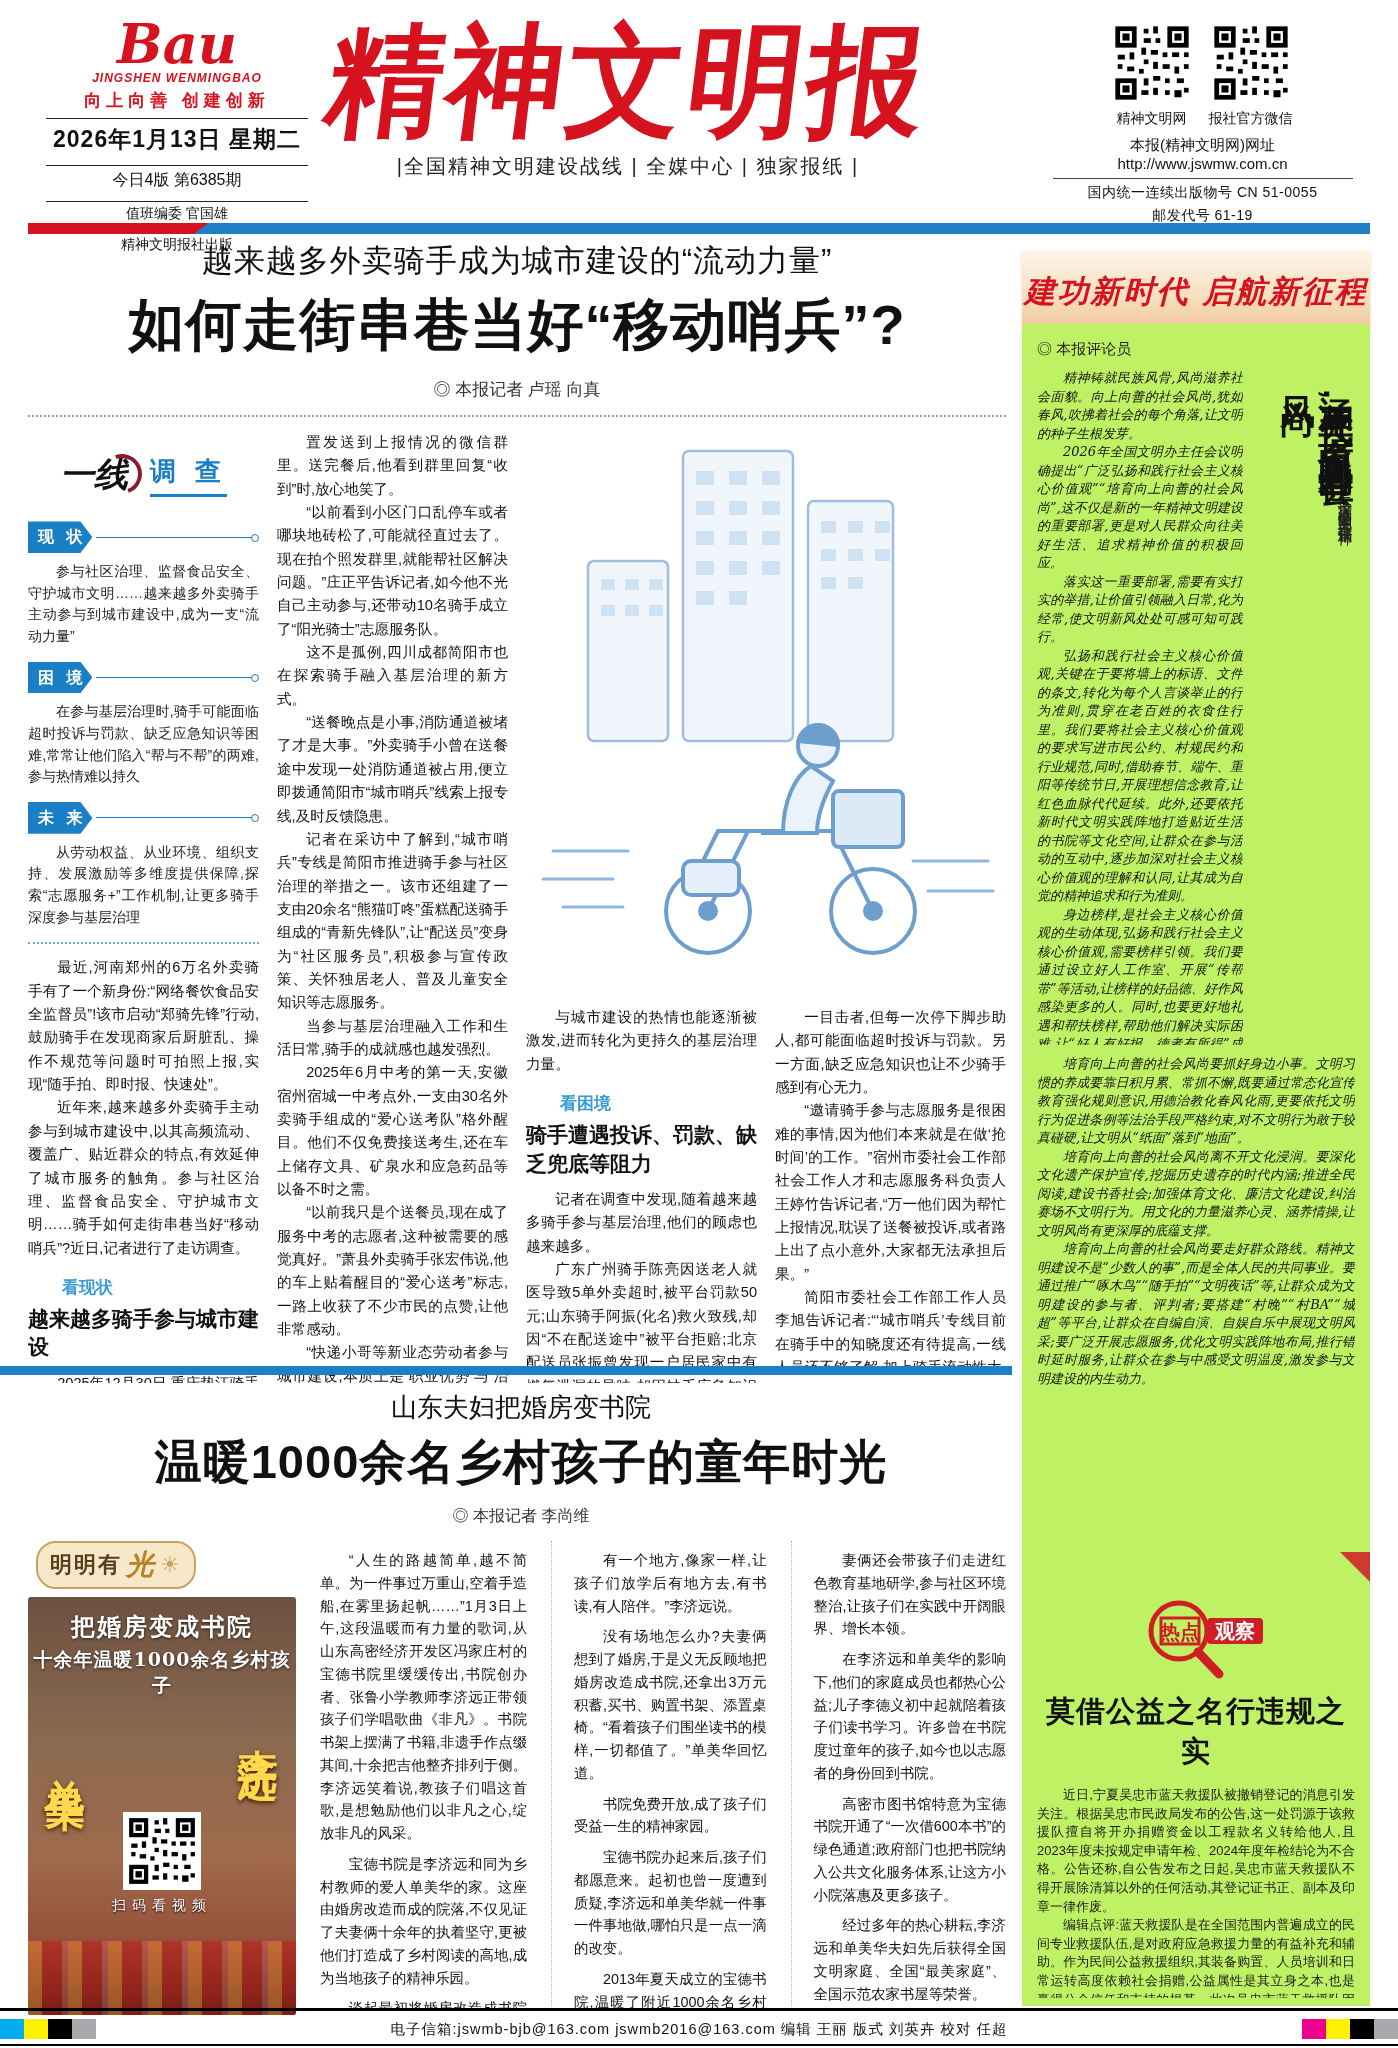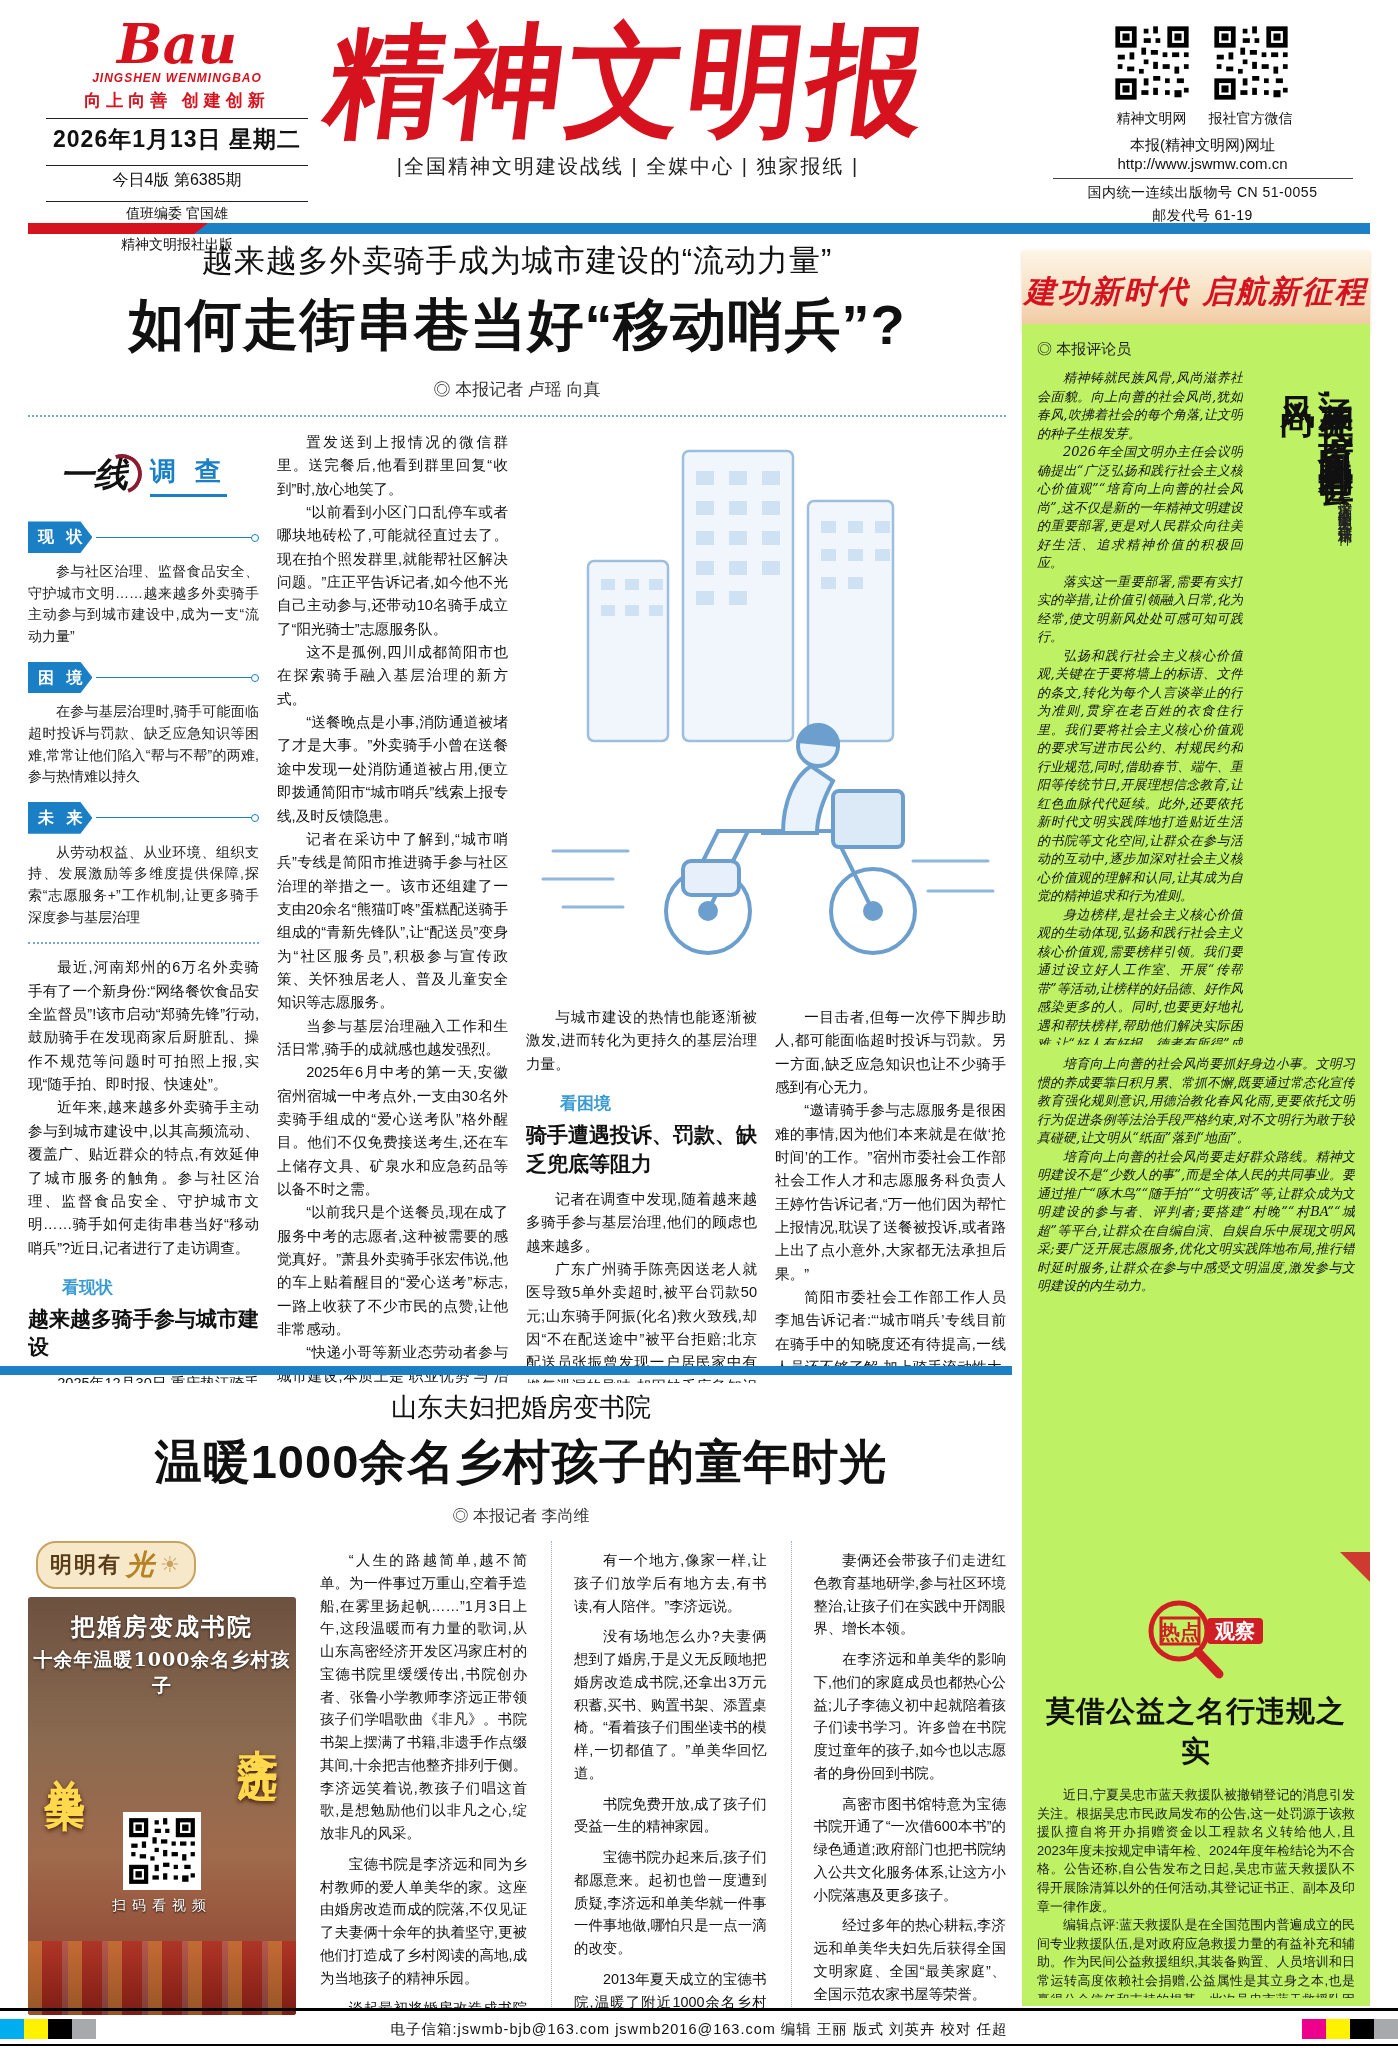--- a/index.html
+++ b/index.html
@@ -377,20 +377,21 @@
           </div>
         <div class="comm-vblock">
           <div class="v-wrap">
             <div class="v-title">涵养正气,培育向上向善的社会风尚</div>
             <div class="v-subtitle">——二论深入贯彻全国文明办主任会议精神</div>
           </div>
         </div>
       </div>
       <div class="comm-full">
           <p>培育向上向善的社会风尚要抓好身边小事。文明习惯的养成要靠日积月累、常抓不懈,既要通过常态化宣传教育强化规则意识,用德治教化春风化雨,更要依托文明行为促进条例等法治手段严格约束,对不文明行为敢于较真碰硬,让文明从“纸面”落到“地面”。</p>
+          <p>培育向上向善的社会风尚离不开文化浸润。要深化文化遗产保护宣传,挖掘历史遗存的时代内涵;推进全民阅读,建设书香社会;加强体育文化、廉洁文化建设,纠治赛场不文明行为。用文化的力量滋养心灵、涵养情操,让文明风尚有更深厚的底蕴支撑。</p>
           <p>培育向上向善的社会风尚要走好群众路线。精神文明建设不是“少数人的事”,而是全体人民的共同事业。要通过推广“啄木鸟”“随手拍”“文明夜话”等,让群众成为文明建设的参与者、评判者;要搭建“村晚”“村BA”“城超”等平台,让群众在自编自演、自娱自乐中展现文明风采;要广泛开展志愿服务,优化文明实践阵地布局,推行错时延时服务,让群众在参与中感受文明温度,激发参与文明建设的内生动力。</p>
         </div>
 
       <div class="corner-fold"></div>
 
       <div class="hotspot">
         <div class="hot-badge">
           <svg width="150" height="82" viewBox="0 0 150 82">
             <circle cx="58" cy="33" r="28" fill="none" stroke="#cf1f24" stroke-width="5"></circle>
             <line x1="77" y1="54" x2="98" y2="76" stroke="#cf1f24" stroke-width="9" stroke-linecap="round"></line>

